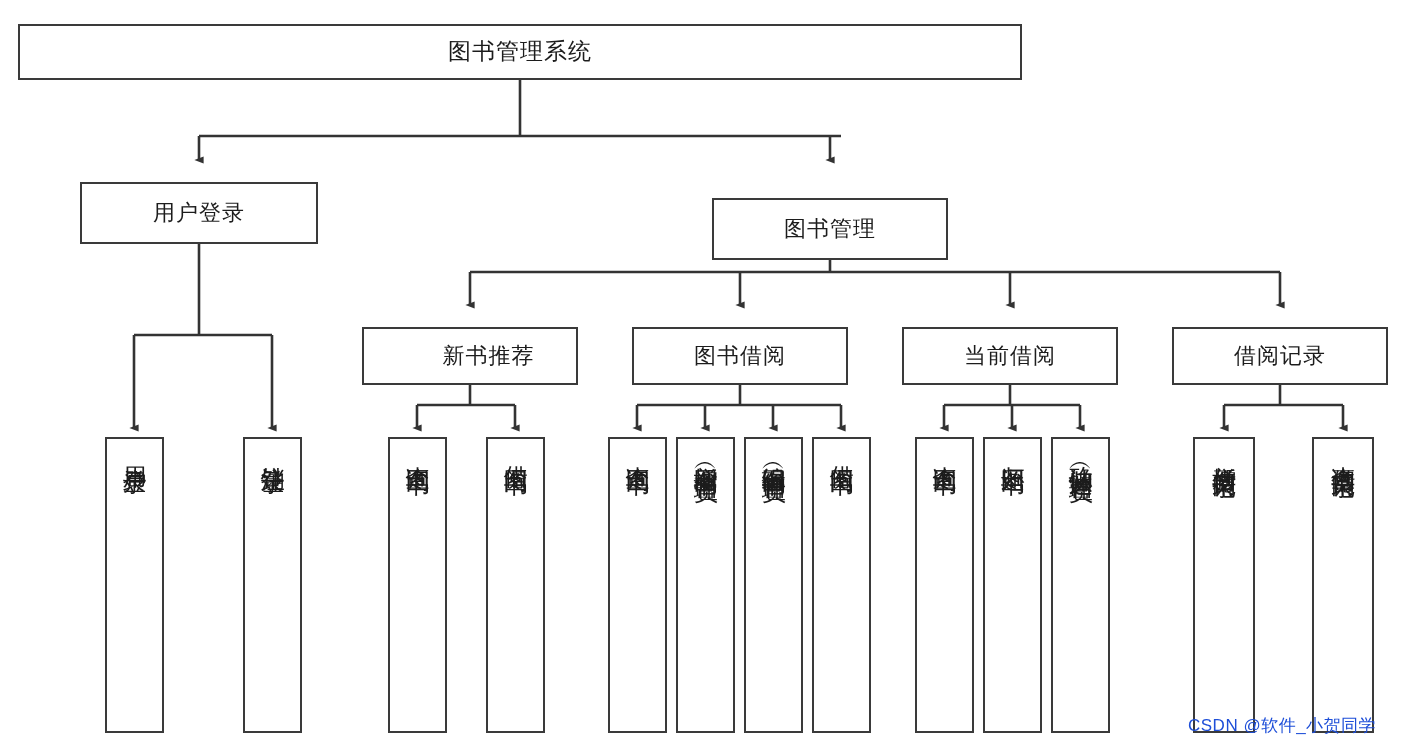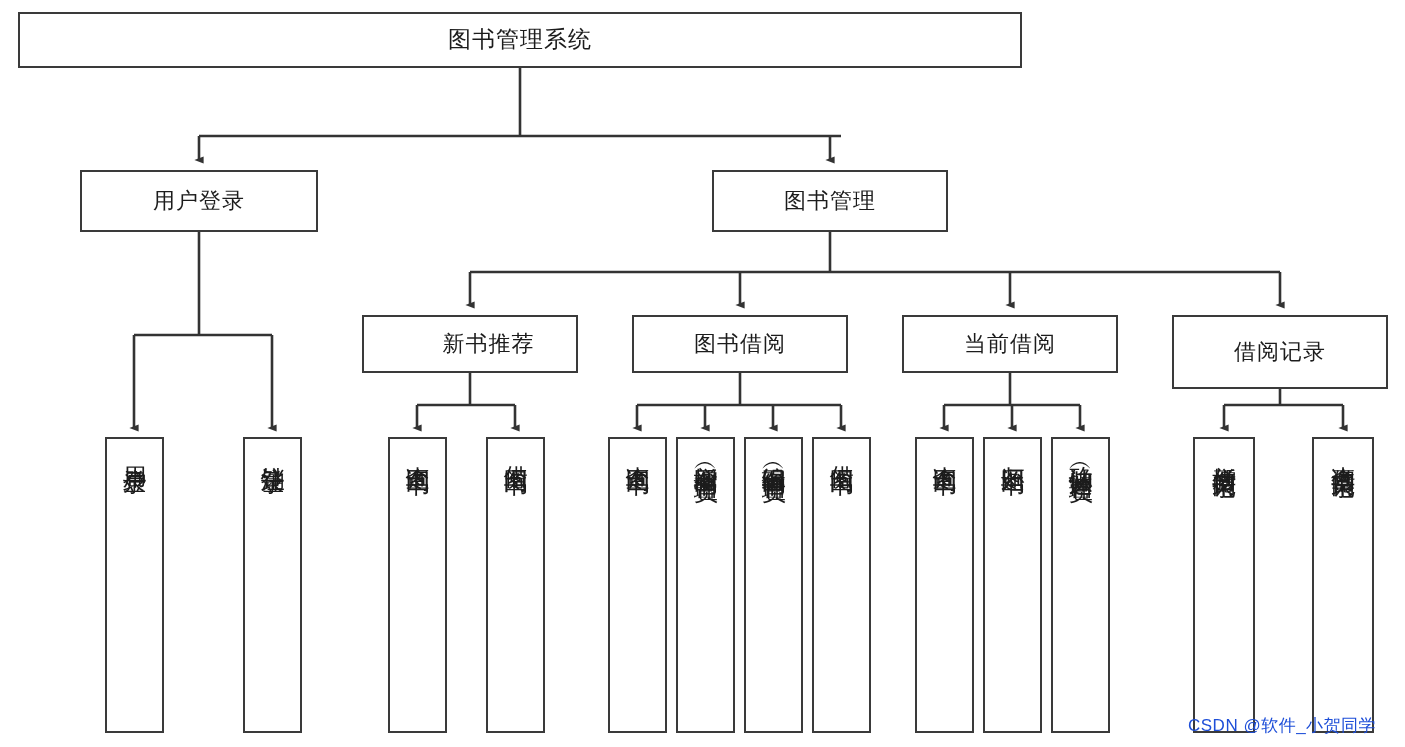--- a/index.html
+++ b/index.html
@@ -34,20 +34,21 @@
     display: flex;
     align-items: center;
     justify-content: center;
     color: #1c1c1c;
   }
   .node-h {
     font-size: 22px;
     letter-spacing: 1px;
     line-height: 1.2;
     white-space: nowrap;
+    margin-top: 12px;
   }
   .node-root {
     font-size: 23px;
   }
   .node-v {
     padding: 8px 2px;
     align-items: flex-start;
     justify-content: center;
   }
   .vtext {
@@ -124,34 +125,34 @@
     </g>
   </svg>
 
   <div class="node node-h node-root" style="left:18px; top:12px; width:1004px; height:56px;">
     <span>图书管理系统</span>
   </div>
 
   <div class="node node-h" style="left:80px; top:170px; width:238px; height:62px;">
     <span>用户登录</span>
   </div>
-  <div class="node node-h" style="left:712px; top:170px; width:236px; height:62px;">
+  <div class="node node-h" style="left:712px; top:186px; width:236px; height:62px;">
     <span>图书管理</span>
   </div>
 
   <div class="node node-h" style="left:362px; top:315px; width:216px; height:58px;padding-left:37px;">
     <span>新书推荐</span>
   </div>
   <div class="node node-h" style="left:902px; top:315px; width:216px; height:58px;">
     <span>当前借阅</span>
   </div>
   <div class="node node-h" style="left:632px; top:315px; width:216px; height:58px;">
     <span>图书借阅</span>
   </div>
-  <div class="node node-h" style="left:1172px; top:315px; width:216px; height:74px;">
+  <div class="node node-h" style="left:1172px; top:315px; width:216px; height:58px;">
     <span>借阅记录</span>
   </div>
 
   <div class="node node-v" style="left:105px; top:437px; width:59px; height:296px;">
     <span class="vtext">用户登录</span>
   </div>
   <div class="node node-v" style="left:243px; top:437px; width:59px; height:296px;">
     <span class="vtext">注销登录</span>
   </div>
   <div class="node node-v" style="left:388px; top:437px; width:59px; height:296px;">

